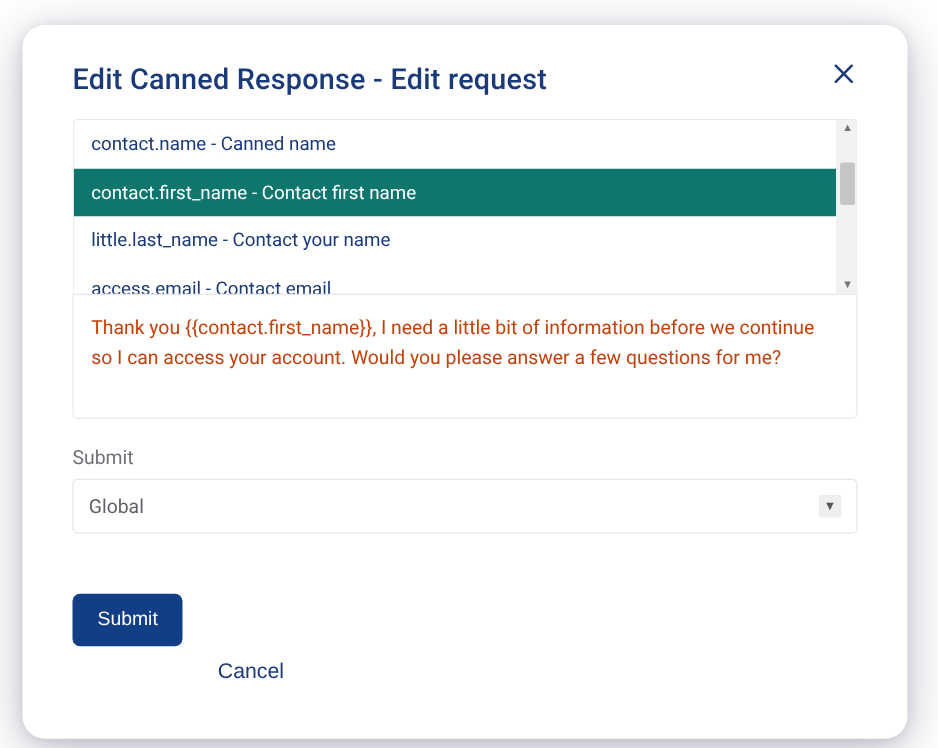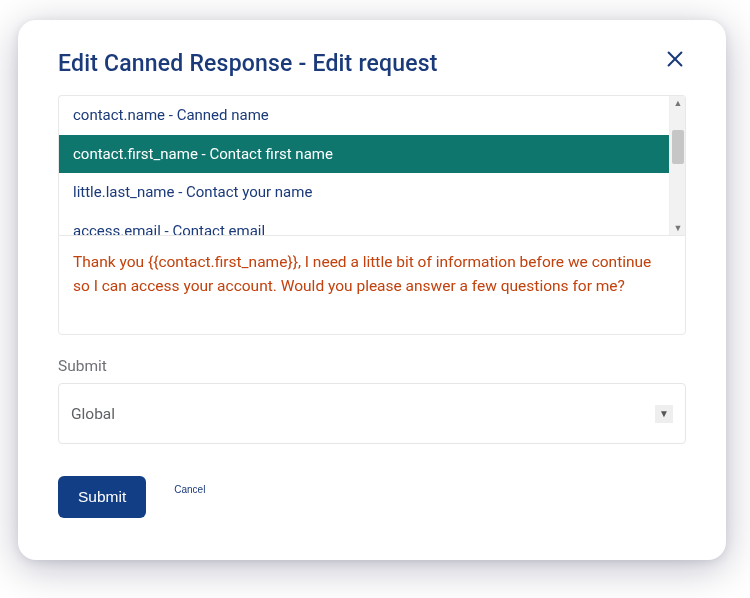--- a/index.html
+++ b/index.html
@@ -109,26 +109,26 @@
     }
     .field-label {
       color: #6e7176;
       font-size: 15.5px;
       margin-bottom: 8px;
       display: block;
     }
     .select-wrap {
       border: 1px solid #e6e6e6;
       border-radius: 4px;
-      height: 61px;
+      height: 44px;
       display: flex;
       align-items: center;
       padding: 0 12px;
       justify-content: space-between;
-      margin-bottom: 32px;
+      margin-bottom: 48px;
       cursor: pointer;
     }
     .select-value { color: #5f6266; font-size: 15.5px; }
     .select-chevron {
       width: 18px; height: 18px;
       background: #eee;
       display: flex;
       align-items: center;
       justify-content: center;
       color: #555;
@@ -142,23 +142,24 @@
       border-radius: 6px;
       padding: 12px 20px;
       font-size: 15.5px;
       font-weight: 500;
       cursor: pointer;
     }
     .btn-cancel {
       color: #1b3a7a;
       background: none;
       border: none;
-      font-size: 10px;
+      font-size: 17px;
       cursor: pointer;
       padding: 8px 4px;
+      margin-top: 44px;
     }
   </style>
 </head>
 <body>
 
 <div class="modal">
   <div class="modal-header">
     <h2 class="modal-title">Edit Canned Response - Edit request</h2>
     <span class="close-icon">
       <svg viewBox="0 0 24 24" fill="none" stroke="currentColor" stroke-width="2.2" stroke-linecap="round">

